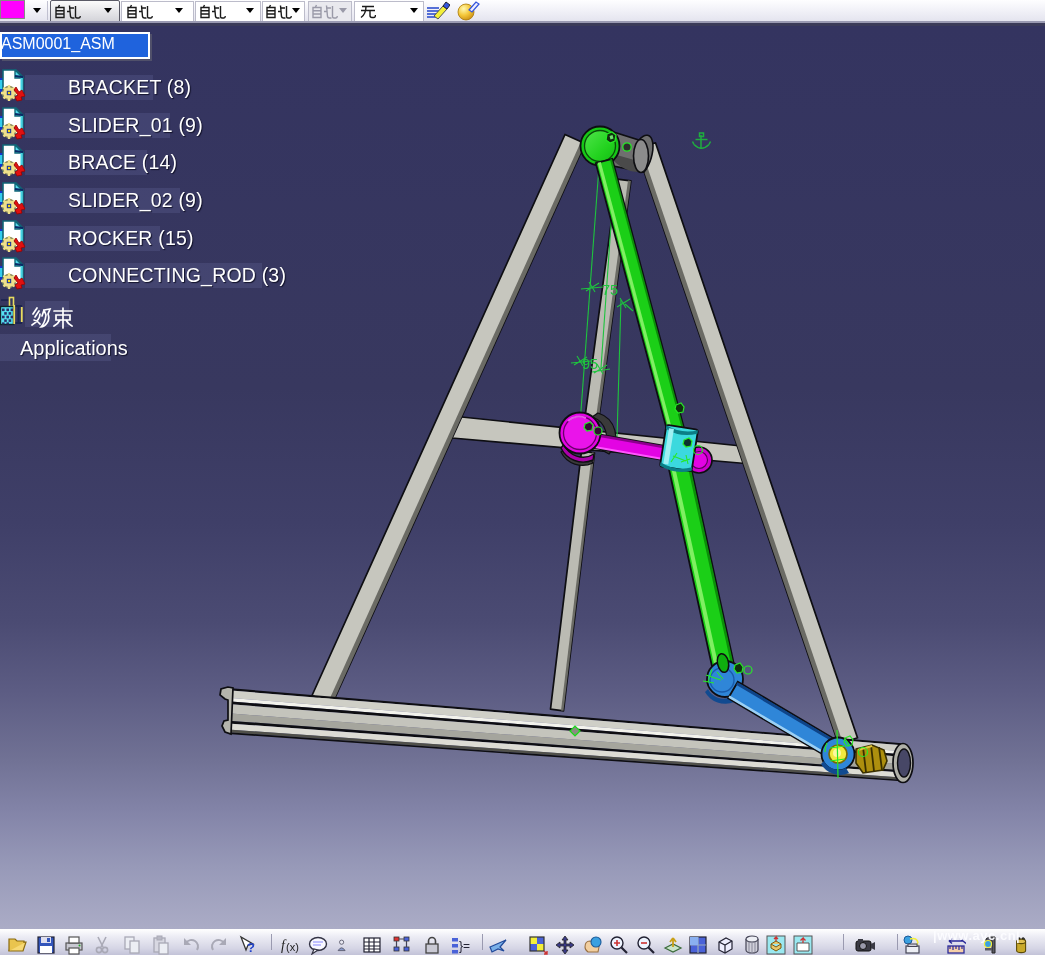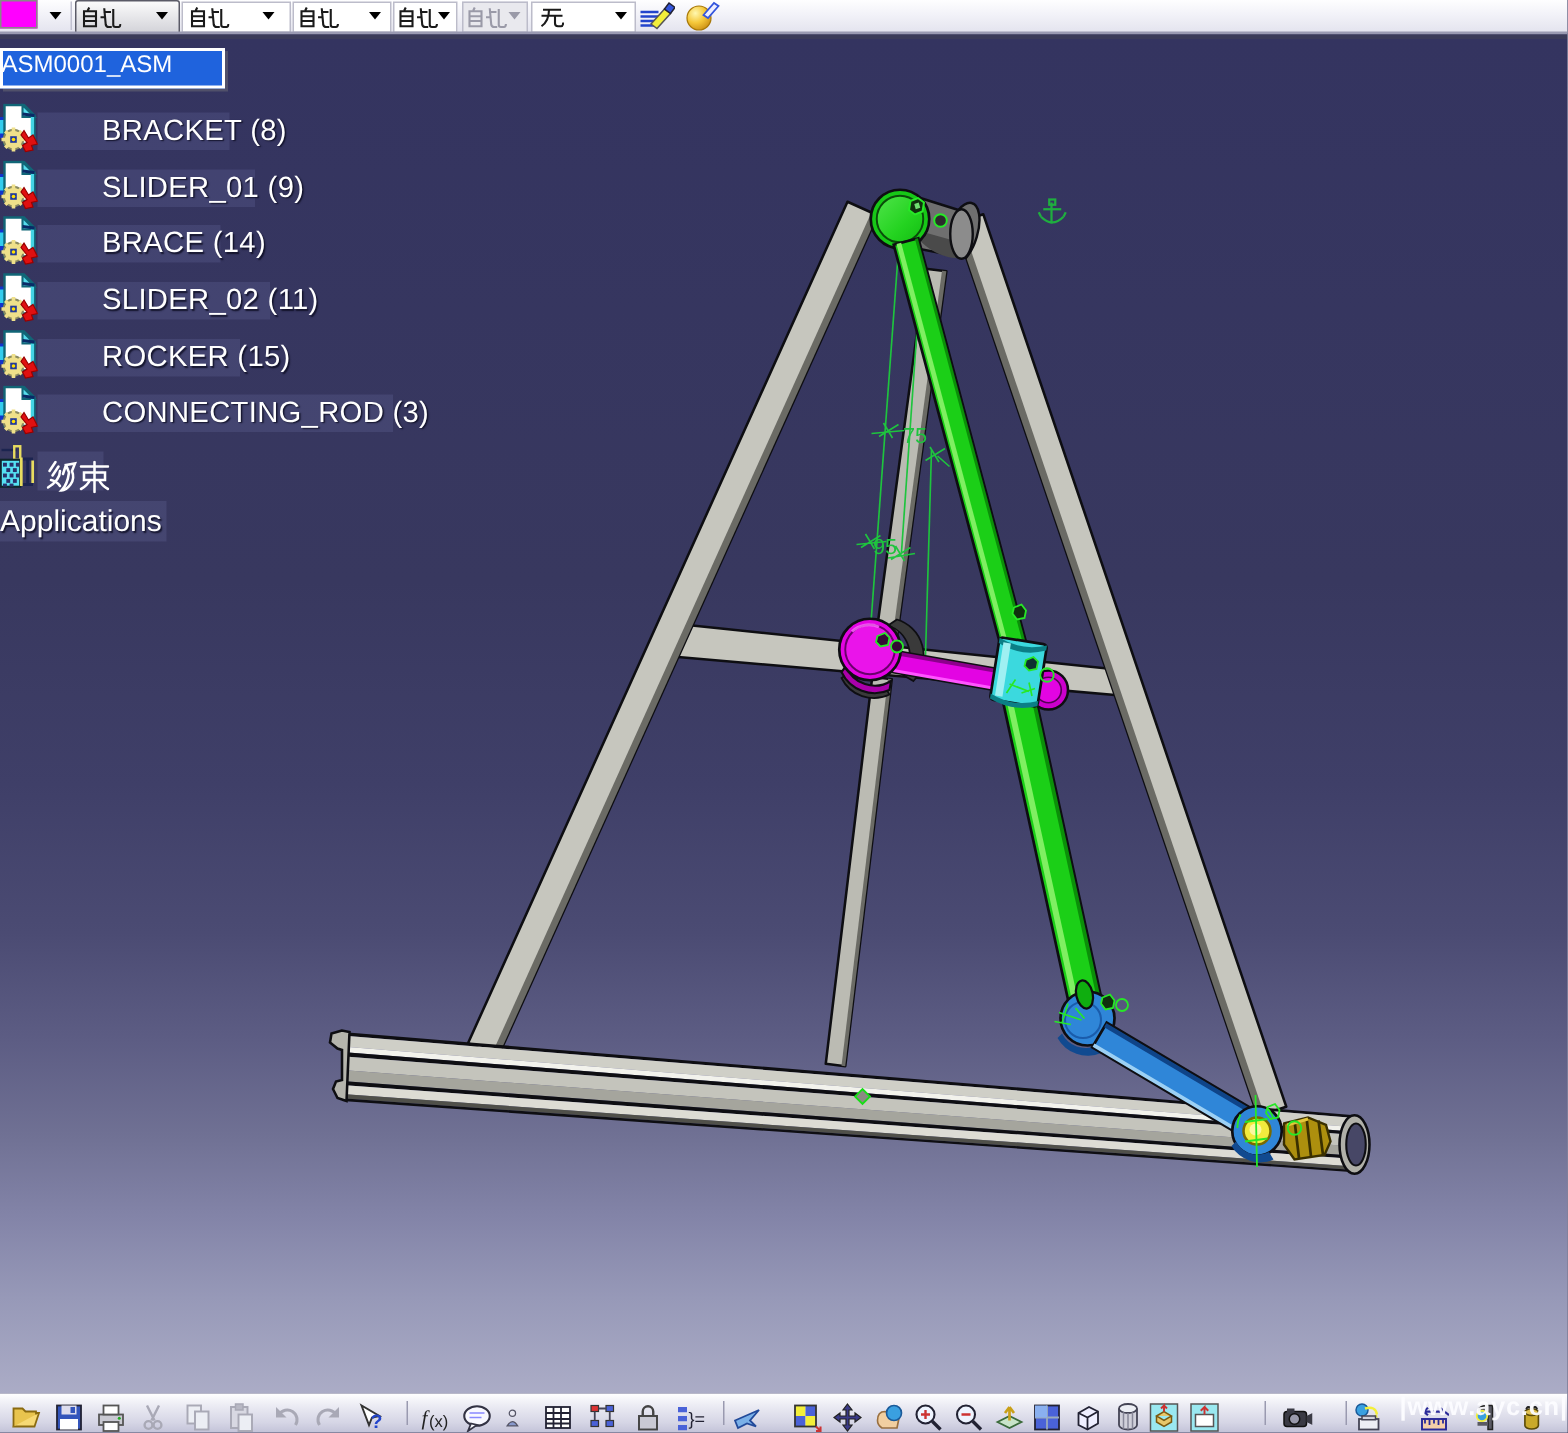--- a/index.html
+++ b/index.html
@@ -21,21 +21,21 @@
     border-right:4.5px solid transparent;border-top:5px solid #000;top:8px;}
   
   .trow{position:absolute;left:0;height:25px;color:#fff;font-size:19.5px;
     white-space:nowrap;}
   .trow .hl{position:absolute;left:25px;top:0;height:25px;background:rgba(165,175,235,0.12);}
   .trow .lbl{position:absolute;left:27px;top:1px;letter-spacing:0.2px;text-shadow:1px 1px 1px rgba(10,10,30,0.85);margin-left:41px;}
   
   #bb{position:absolute;left:0;top:929px;width:1045px;height:26px;
     background:linear-gradient(180deg,#ffffff 0%,#ececf4 30%,#d5d5e5 75%,#c3c3d8 100%);}
   #bb .sep{position:absolute;top:5px;width:1px;height:16px;background:#9a9ab0;}
-  .wm{position:absolute;color:rgba(252,252,255,0.95);font-size:17px;font-weight:bold;z-index:30;letter-spacing:0.5px;}
+  .wm{position:absolute;color:rgba(252,252,255,0.95);font-size:13px;font-weight:bold;z-index:30;letter-spacing:0.5px;}
 </style>
 </head>
 <body>
 <div id="stage">
   <div id="vp"></div>
 
   <svg id="scene" width="1045" height="955" viewBox="0 0 1045 955" style="position:absolute;left:0;top:0">
 <defs>
 <linearGradient id="gdisc" x1="0" y1="0" x2="1" y2="1">
  <stop offset="0" stop-color="#4fe44a"></stop>
@@ -229,21 +229,21 @@
 <path d="M15 7 l8 1" stroke="#0a2a66" stroke-width="2"></path>
 <g>
 <circle cx="9" cy="24" r="6.5" fill="#efe08a" stroke="#8a8a60" stroke-width="1.3"></circle>
 <path d="M9 16 v16 M1 24 h16 M3.5 18.5 l11 11 M3.5 29.5 l11 -11" stroke="#efe08a" stroke-width="2.4"></path>
 <rect x="6.8" y="21.8" width="4.4" height="4.4" fill="#223a99"></rect>
 <circle cx="9" cy="24" r="1.2" fill="#ffe000"></circle>
 </g>
 <path d="M16 18 l3 5 l3 -2 l3 6 l-4 1 l1 3 l-5 1 l-2 -4 l3 -2 l-4 -5 z" fill="#e01010" stroke="#900" stroke-width="0.8"></path>
 </svg>
         <div class="hl" style="width:155px;"></div>
-        <span class="lbl">SLIDER_02 (11)</span>
+        <span class="lbl">SLIDER_02 (9)</span>
       </div>
 <div class="trow" style="top:226px;">
         <svg width="26" height="34" viewBox="0 0 26 34" style="position:absolute;left:0;top:-6px">
 <rect x="0" y="9" width="5" height="14" fill="#1133cc"></rect>
 <rect x="0" y="11" width="3" height="9" fill="#33ccee"></rect>
 <path d="M3 1 L16 1 L23 8 L23 27 L3 27 Z" fill="#ffffff" stroke="#116677" stroke-width="1.6"></path>
 <path d="M15 1 L15 9 L23 9 Z" fill="#55dcec" stroke="#116677" stroke-width="1.4"></path>
           <path d="M21.6 9 V26" stroke="#44d4e4" stroke-width="2.2"></path>
 <path d="M15 7 l8 1" stroke="#0a2a66" stroke-width="2"></path>
 <g>
@@ -301,21 +301,21 @@
         <div class="hl" style="left:25px;width:44px;height:26px;"></div>
         <svg width="42" height="22" viewBox="0 0 42 22" style="position:absolute;left:31px;top:6px">
 <g stroke="#ffffff" stroke-width="1.7" fill="none" stroke-linecap="round">
 <path d="M6 1 L2 7 M8 4 L4 10 M9 7 Q9 13 1 18 M3 13 Q7 14 9 17 M13 3 L11 9 M13 3 L19 2 L17 7 Q19 12 16 16 Q13 20 10 20 Q14 16 15 8 Z"></path>
 <path d="M23 4 L41 4 M32 1 L32 21 M25 8 L39 8 L39 13 L25 13 Z M29 13 Q27 17 23 19 M35 13 Q37 17 41 19"></path>
 </g>
         </svg>
       </div>
 <div class="trow" style="top:334px;">
         <div class="hl" style="left:0;width:111px;height:27px;"></div>
-        <span style="position:absolute;left:0px;top:3px;font-size:20px;text-shadow:1px 1px 1px rgba(10,10,30,0.85);">Applications</span>
+        <span style="position:absolute;left:0px;top:3px;font-size:20px;text-shadow:1px 1px 1px rgba(10,10,30,0.85);padding-left:20px;">Applications</span>
       </div>
 </div>
 
   <div id="tb">
 <div style="position:absolute;left:0;top:0;width:23px;height:17px;background:#ff00ff;border:1px solid #888;"></div>
 <div class="arrow" style="left:33px;"></div>
 <div style="position:absolute;left:47px;top:1px;width:1px;height:19px;background:#c0c0d0;"></div>
 <div style="position:absolute;left:50px;top:0px;width:68px;height:21px;background:linear-gradient(180deg,#fbfbfb,#d2d2d8);border:1px solid #5a5a66;border-radius:2px;"></div>
 <svg width="26" height="15" viewBox="0 0 26 15" style="position:absolute;left:55px;top:4px;opacity:1.0">
         <g stroke="#1a1a1a" stroke-width="1.4" fill="none">

